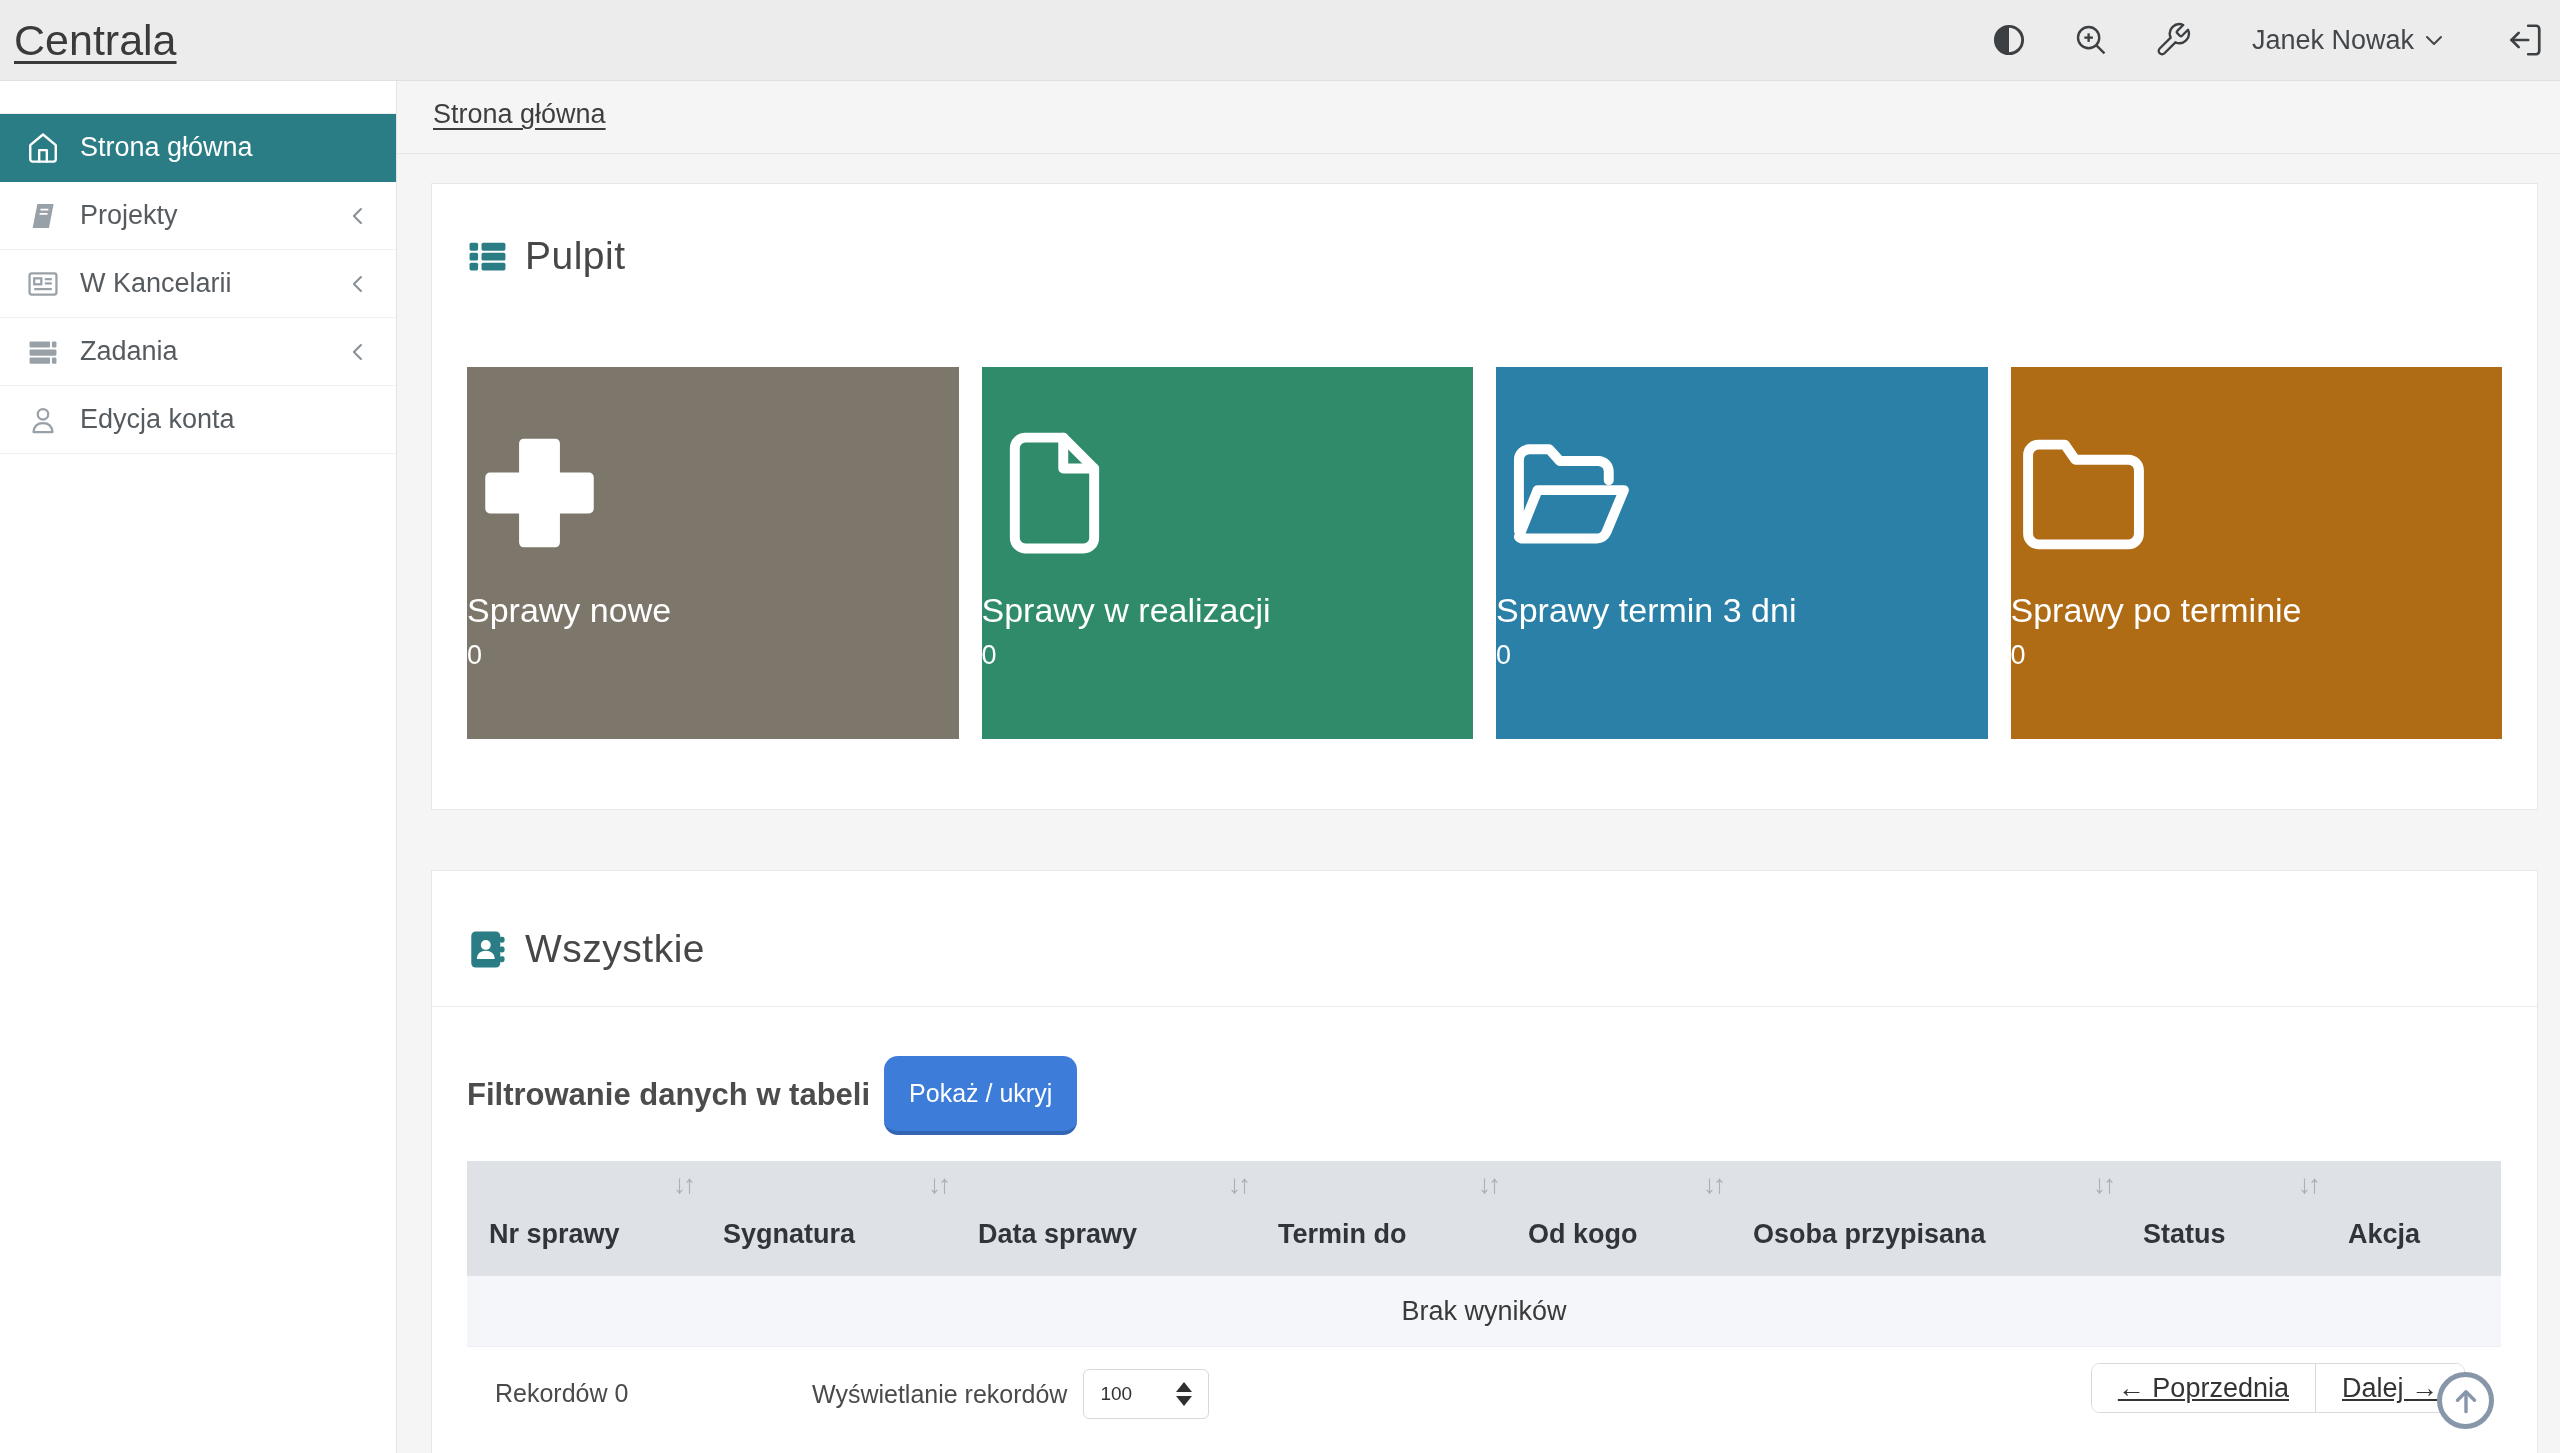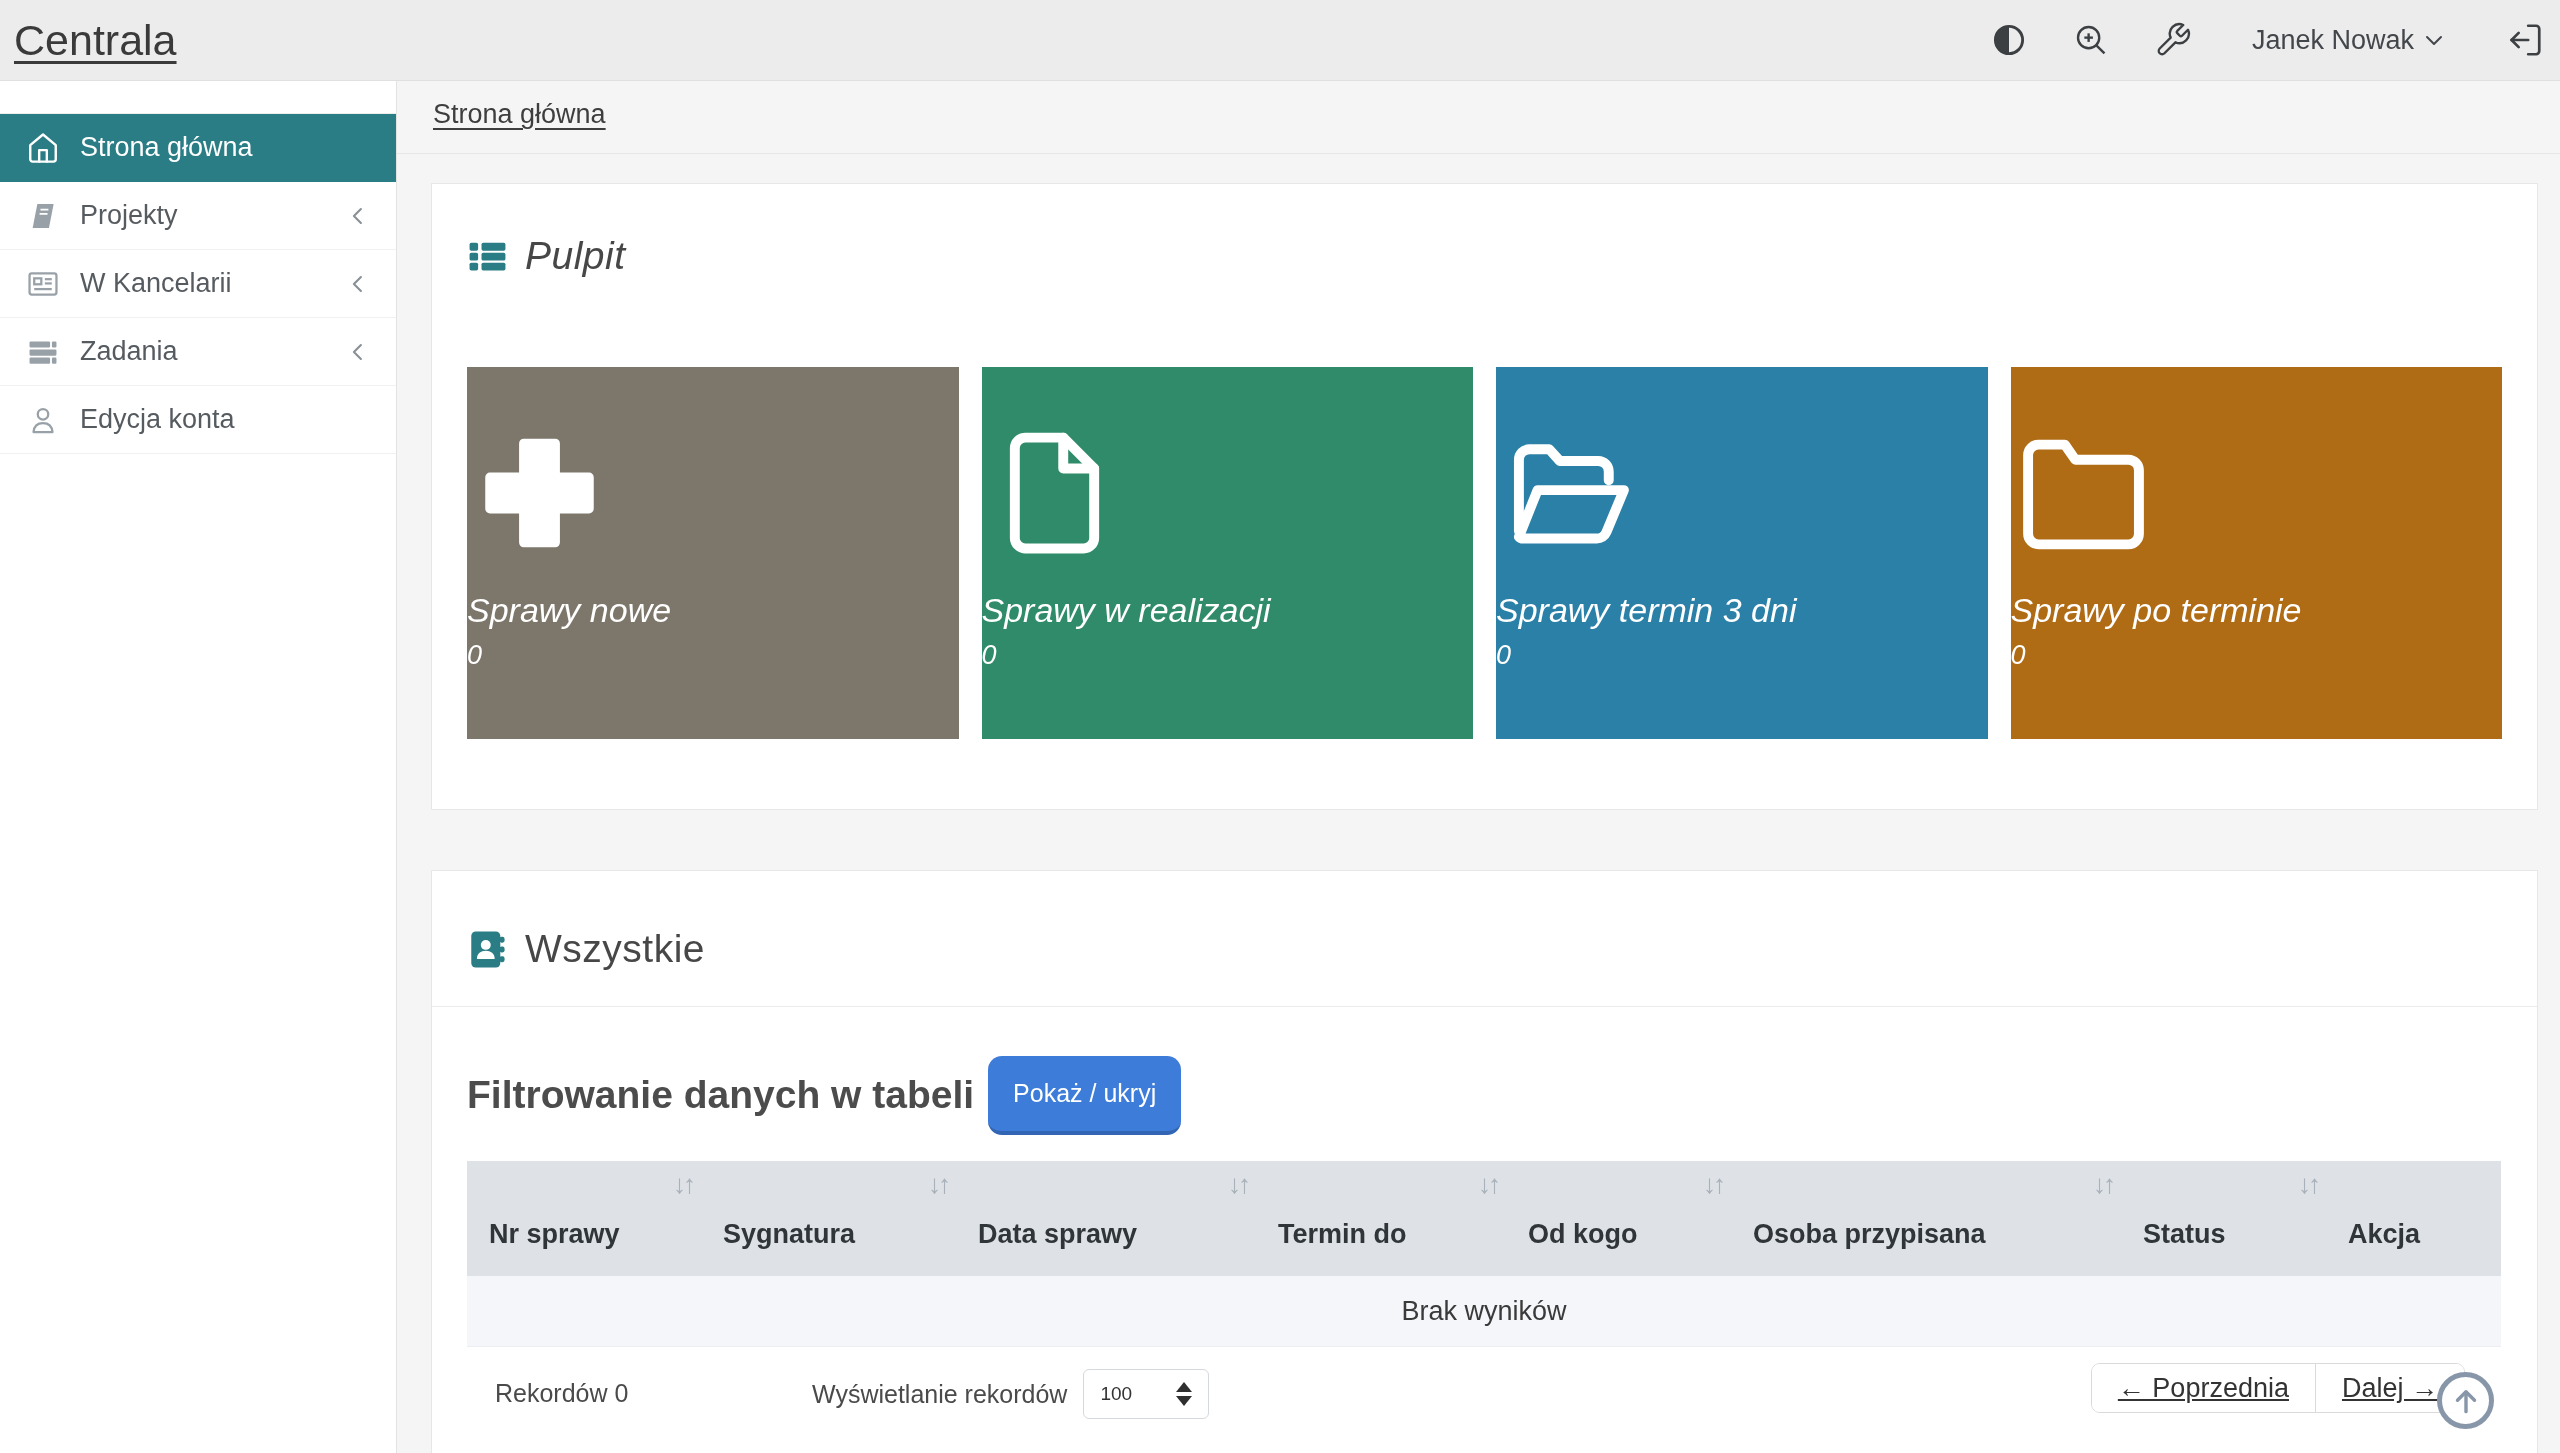--- a/index.html
+++ b/index.html
@@ -48,38 +48,38 @@
   .content{position:absolute;left:397px;top:81px;right:0;bottom:0;background:#f5f5f6;}
   .breadcrumb{
     position:absolute;left:36px;top:18px;font-size:27px;color:#3e3e3e;
     text-decoration:underline;text-decoration-thickness:2px;text-underline-offset:5px;cursor:pointer;
   }
   .content-divider{position:absolute;top:72px;left:0;right:0;height:1px;background:#e6e6e6;}
   .card{
     position:absolute;left:34px;width:2107px;background:#fff;
     border:1px solid #e7e7e7;box-sizing:border-box;
   }
-  .card-dashboard{top:102px;height:627px;font-style:italic;}
+  .card-dashboard{top:102px;height:627px;}
   .card-all{top:789px;height:650px;}
   .card-head{position:absolute;left:35px;display:flex;align-items:center;gap:17px;}
   .card-head .h-icon{width:41px;height:41px;display:flex;}
   .card-head .h-icon svg{width:100%;height:100%;}
   .card-head h2{margin:0;font-size:39px;font-weight:400;color:#474747;letter-spacing:.5px;}
   .card-dashboard .card-head{top:50px;}
   .card-all .card-head{top:56px;}
   
   .tiles{position:absolute;top:183px;left:35px;right:35px;height:372px;display:flex;gap:23px;}
   .tile{flex:1;display:flex;flex-direction:column;align-items:flex-start;color:#fff;cursor:pointer;}
   .tile svg{width:145px;height:140px;margin-top:56px;}
   .tile .t-label{font-size:34px;margin-top:24px;}
   .tile .t-count{font-size:27px;margin-top:10px;}
   
   .card-divider{position:absolute;top:135px;left:0;right:0;height:1px;background:#ebebeb;}
   .filter-row{position:absolute;top:193px;left:35px;height:62px;display:flex;align-items:center;}
-  .filter-label{font-size:39px;font-weight:700;color:#4c4c4c;margin-right:14px;}
+  .filter-label{font-size:31px;font-weight:700;color:#4c4c4c;margin-right:14px;}
   .toggle-btn{
     height:79px;padding:0 25px;background:#3d7cd8;border:none;border-bottom:4px solid #3265b3;
     color:#fff;font-size:25px;border-radius:14px;font-family:inherit;cursor:pointer;
   }
   .table-wrap{position:absolute;top:290px;left:35px;right:36px;}
   .thead{display:flex;background:#dee2e7;height:115px;}
   .th{position:relative;box-sizing:border-box;flex:none;}
   .th.flexcol{flex:1;}
   .th .lbl{position:absolute;left:22px;bottom:26px;font-size:27px;font-weight:700;color:#30353a;white-space:nowrap;margin-top:40px;}
   .th .sort{position:absolute;right:8px;top:8px;font-size:26px;color:#a9b1ba;letter-spacing:-3px;cursor:pointer;}

